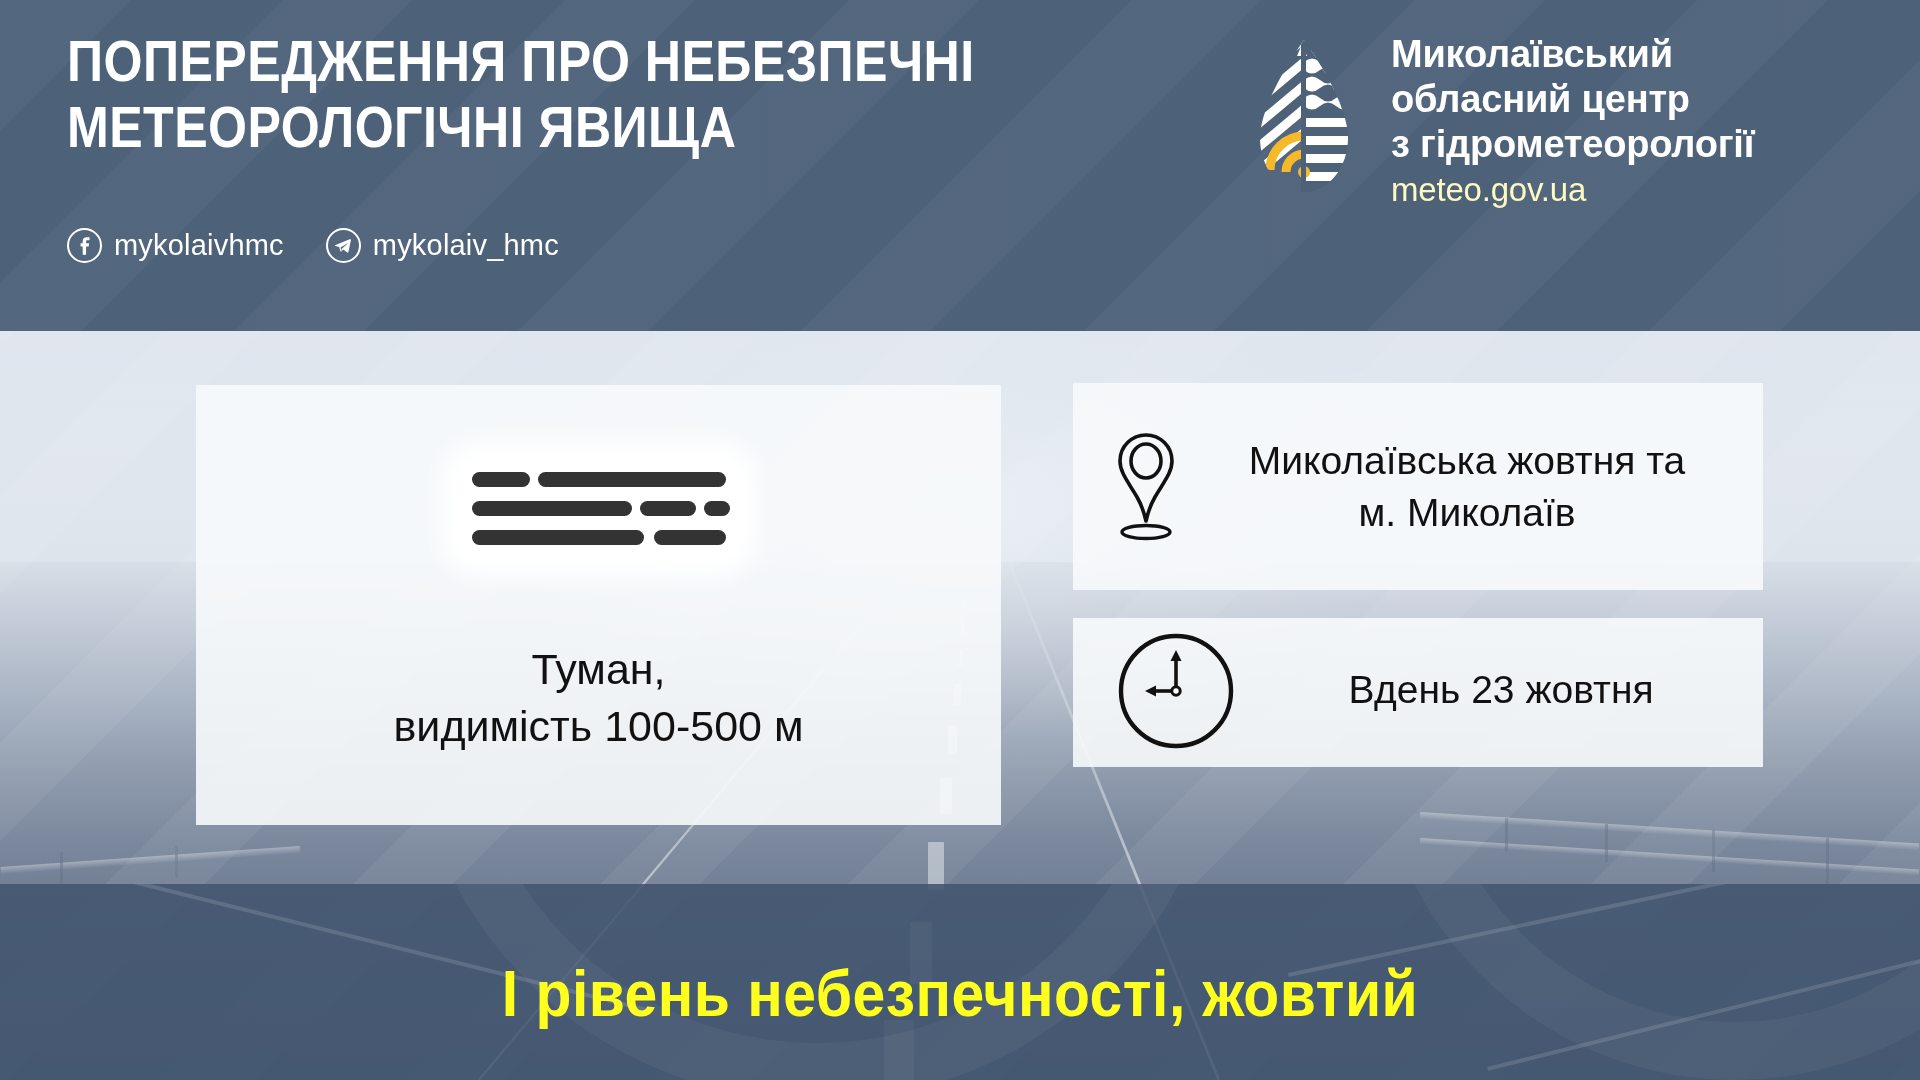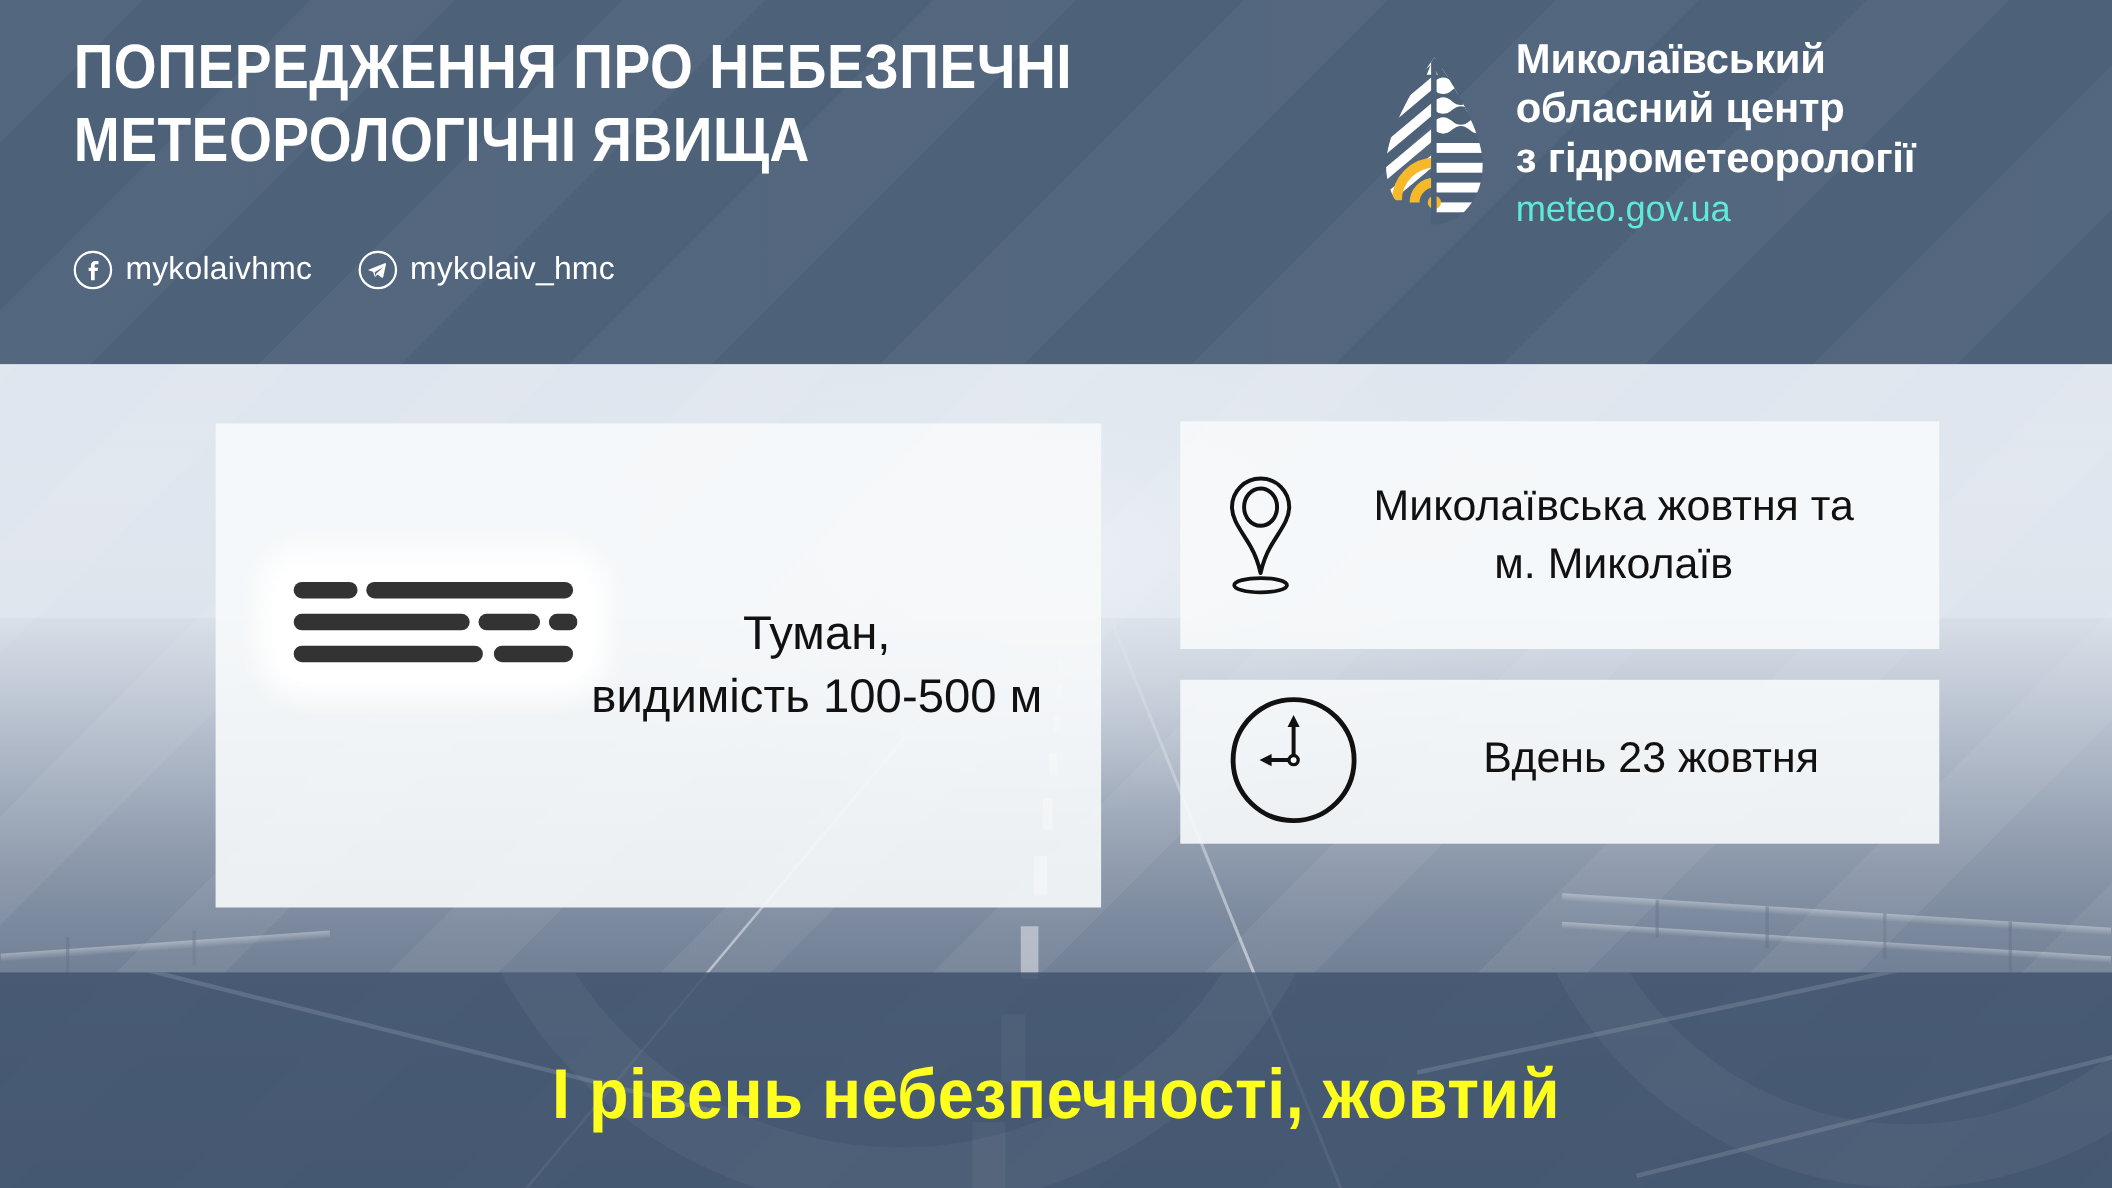--- a/index.html
+++ b/index.html
@@ -92,45 +92,45 @@
   .soc-ring {
     width:35px; height:35px; border:2.4px solid #fff; border-radius:50%;
     display:flex; align-items:center; justify-content:center; flex:0 0 auto;
   }
   .soc-label { color:#fff; font-size:29px; letter-spacing:0.2px; }
   .soc-gap { width:14px; }
 
   
   #logo {
     position:absolute; left:1252px; top:26px;
-    display:flex; align-items:flex-end; gap:22px;
+    display:flex; align-items:center; gap:35px;
   }
   #logo-mark { width:104px; height:160px; flex:0 0 auto; }
   #logo-text { padding-top:6px; }
   #logo-name {
     color:#ffffff; font-size:38px; font-weight:bold; line-height:1.18;
     white-space:pre-line; letter-spacing:-0.2px;
   }
   #logo-url {
-    color:#5eead4; font-size:33px; line-height:1.2; margin-top:4px;
+    color:#fef9c3; font-size:33px; line-height:1.2; margin-top:4px;
     letter-spacing:-0.2px;
   }
 
   
   #main { position:absolute; left:0; top:331px; width:1920px; height:553px; z-index:4; }
 
   .card {
     position:absolute;
     background:rgba(247,249,251,0.90);
     box-shadow:0 0 0 rgba(0,0,0,0);
   }
 
   #card-phenomenon {
     left:196px; top:54px; width:805px; height:440px;
-    display:flex; flex-direction:row; align-items:center; justify-content:center;
+    display:flex; flex-direction:column; align-items:center; justify-content:center;
   }
   #fog-icon-wrap {
     width:288px; height:108px; background:rgba(255,255,255,0.98);
     border-radius:26px; display:flex; align-items:center; justify-content:center;
     box-shadow:0 0 22px 14px rgba(255,255,255,0.95);
     margin-bottom:78px;
   }
   #fog-icon { width:262px; height:82px; }
   #phenomenon-text {
     color:#111111; font-size:43px; line-height:1.32; text-align:center;

